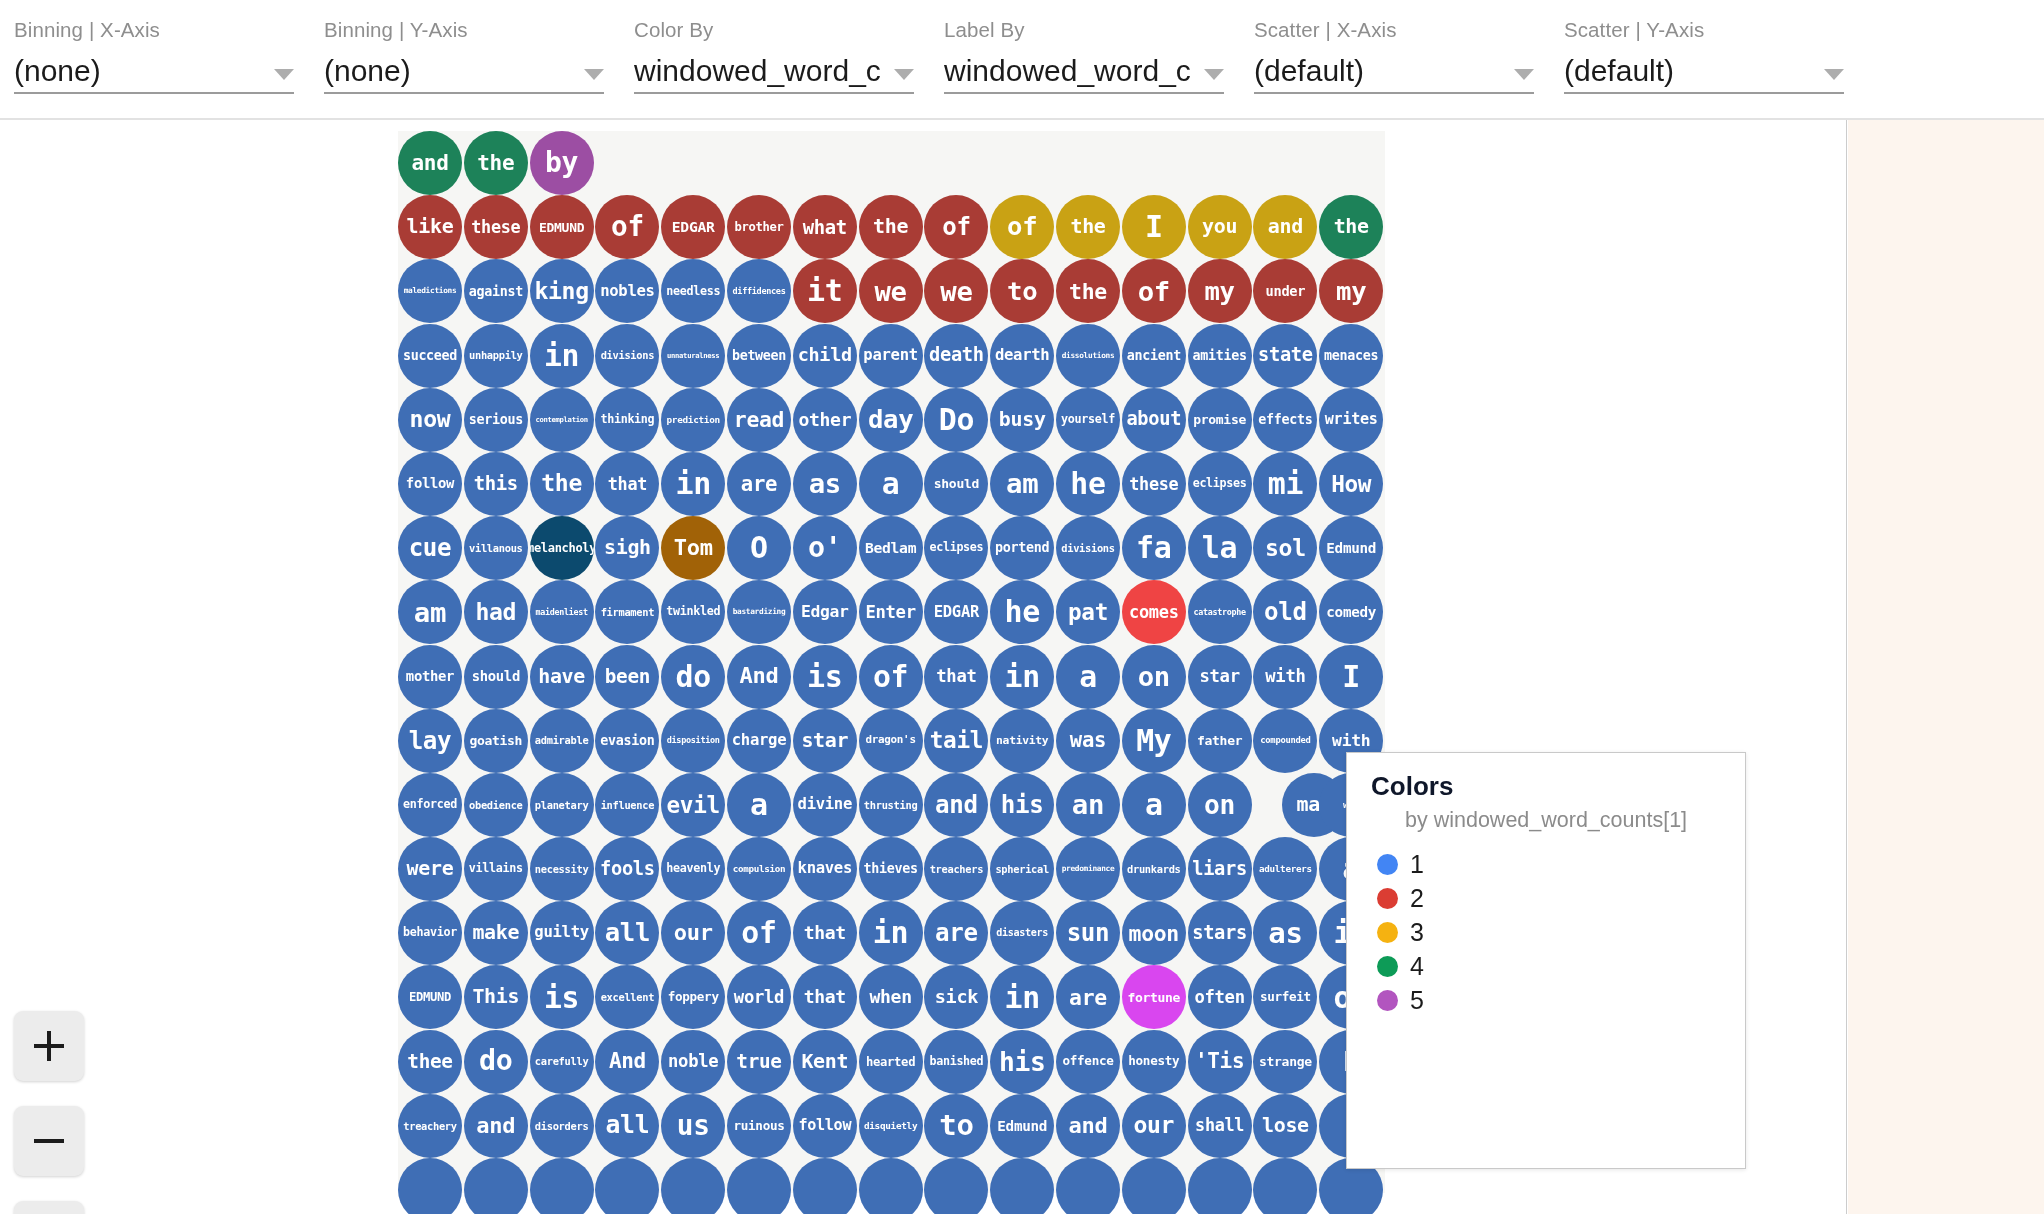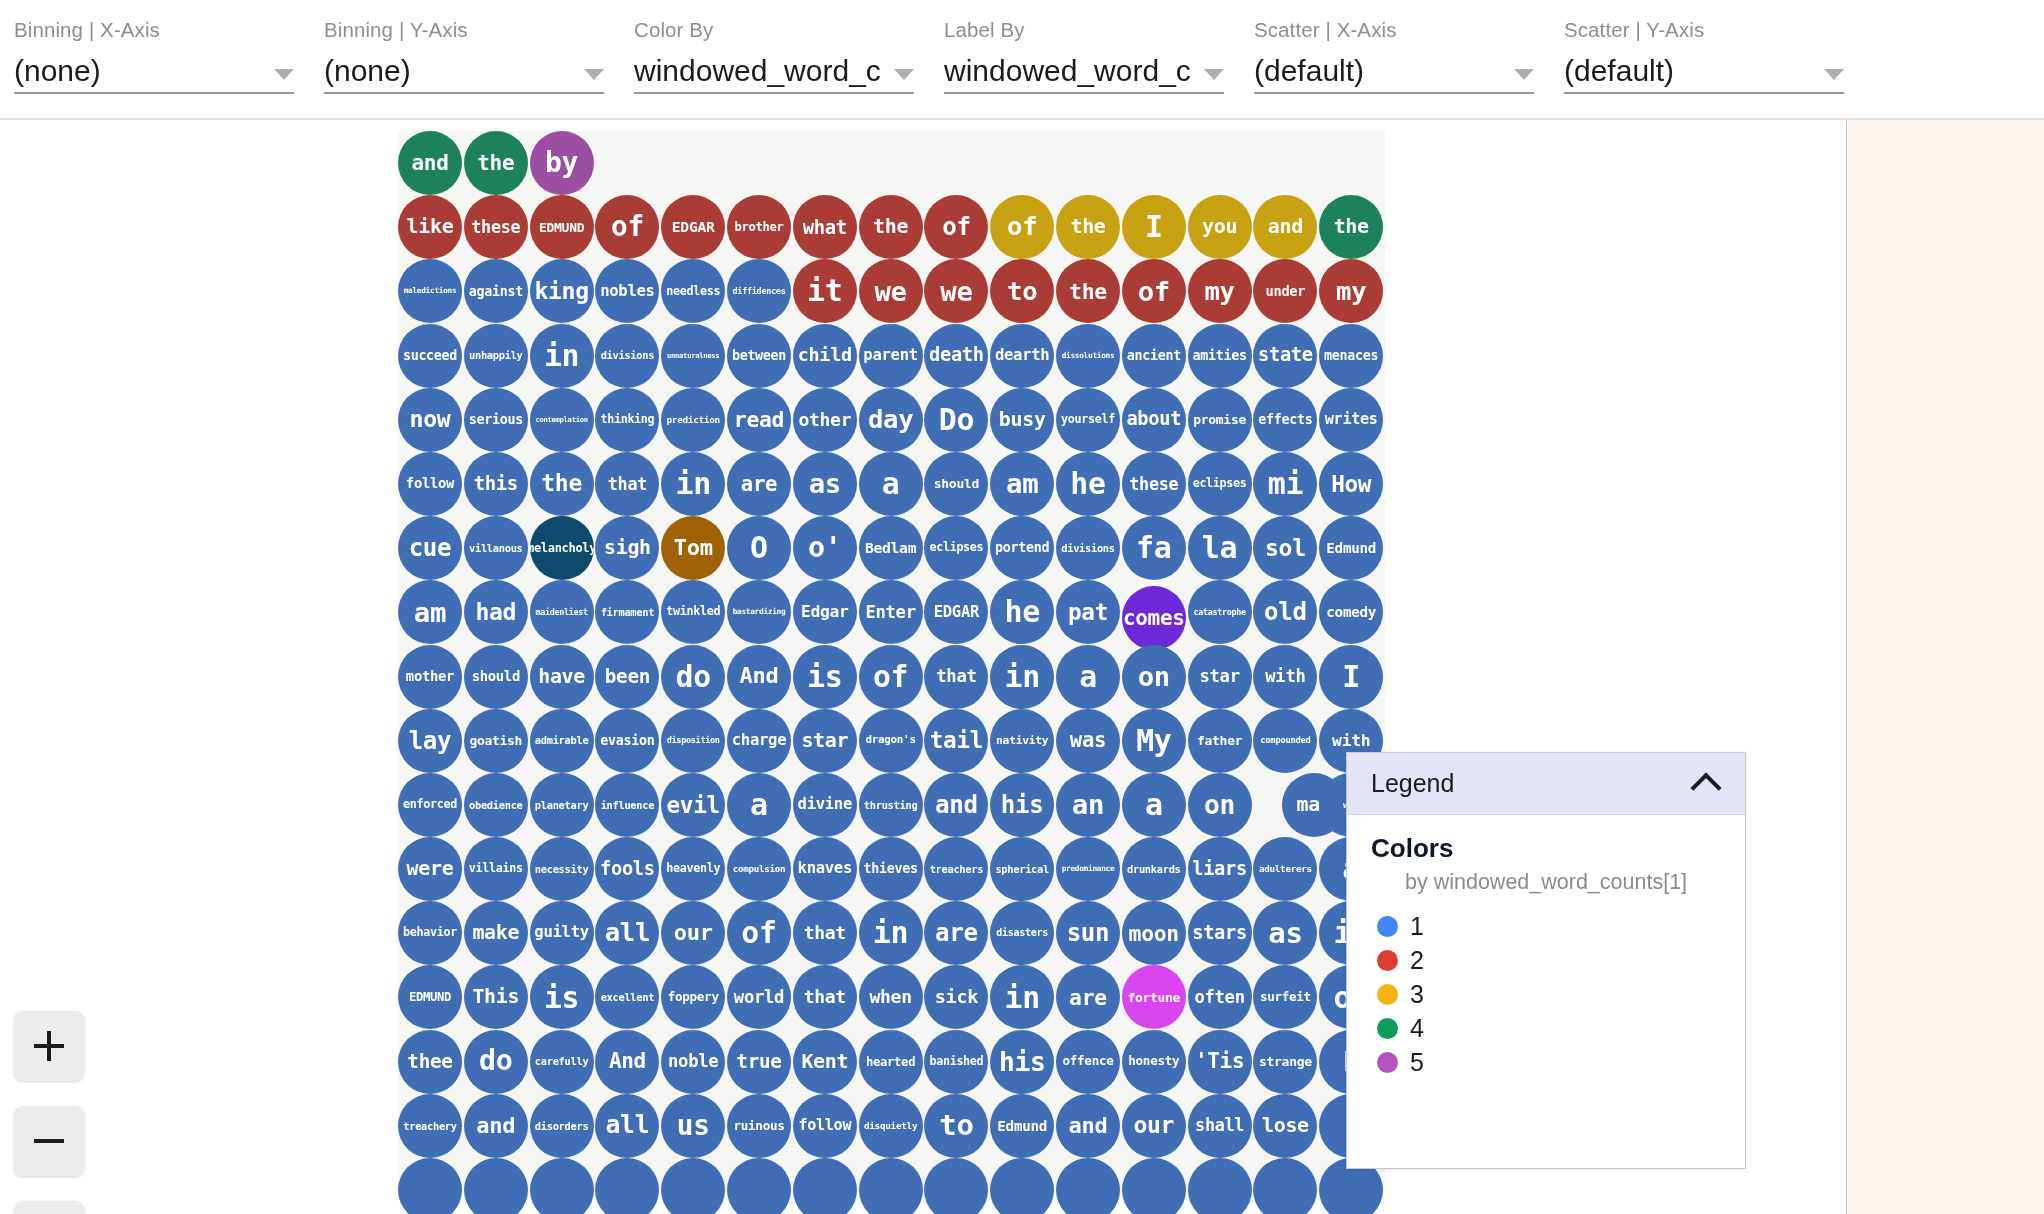--- a/index.html
+++ b/index.html
@@ -360,21 +360,21 @@
           <div class="bub" style="left: 65.8px; top: 0px; background: rgb(63, 110, 181); font-size: 23.1px;">had</div>
           <div class="bub" style="left: 131.6px; top: 0px; background: rgb(63, 110, 181); font-size: 8.4px;">maidenliest</div>
           <div class="bub" style="left: 197.4px; top: 0px; background: rgb(63, 110, 181); font-size: 10.39px;">firmament</div>
           <div class="bub" style="left: 263.2px; top: 0px; background: rgb(63, 110, 181); font-size: 11.69px;">twinkled</div>
           <div class="bub" style="left: 329px; top: 0px; background: rgb(63, 110, 181); font-size: 7.8px;">bastardizing</div>
           <div class="bub" style="left: 394.8px; top: 0px; background: rgb(63, 110, 181); font-size: 16.38px;">Edgar</div>
           <div class="bub" style="left: 460.6px; top: 0px; background: rgb(63, 110, 181); font-size: 17.22px;">Enter</div>
           <div class="bub" style="left: 526.4px; top: 0px; background: rgb(63, 110, 181); font-size: 15.54px;">EDGAR</div>
           <div class="bub" style="left: 592.2px; top: 0px; background: rgb(63, 110, 181); font-size: 30px;">he</div>
           <div class="bub" style="left: 658px; top: 0px; background: rgb(63, 110, 181); font-size: 22.68px;">pat</div>
-          <div class="bub" style="left: 723.8px; top: 6px; background: #6d28d9; font-size: 21px;">comes</div>
+          <div class="bub" style="left: 723.8px; top: 0px; background: #ef4444; font-size: 17px;">comes</div>
           <div class="bub" style="left: 789.6px; top: 0px; background: rgb(63, 110, 181); font-size: 8.4px;">catastrophe</div>
           <div class="bub" style="left: 855.4px; top: 0px; background: rgb(63, 110, 181); font-size: 24.15px;">old</div>
           <div class="bub" style="left: 921.2px; top: 0px; background: rgb(63, 110, 181); font-size: 14.28px;">comedy</div>
         </div>
         <div class="brow">
           <div class="bub" style="left: 0px; top: 0px; background: rgb(63, 110, 181); font-size: 13.86px;">mother</div>
           <div class="bub" style="left: 65.8px; top: 0px; background: rgb(63, 110, 181); font-size: 13.86px;">should</div>
           <div class="bub" style="left: 131.6px; top: 0px; background: rgb(63, 110, 181); font-size: 19.95px;">have</div>
           <div class="bub" style="left: 197.4px; top: 0px; background: rgb(63, 110, 181); font-size: 19.32px;">been</div>
           <div class="bub" style="left: 263.2px; top: 0px; background: rgb(63, 110, 181); font-size: 29.82px;">do</div>
@@ -532,24 +532,20 @@
     </div>
     <div class="zoom-ctl" id="zoom-out">
       <span class="glyph-minus"></span>
     </div>
     <div class="zoom-ctl" id="zoom-fit">
       
     </div>
   </div>
 
   <div class="legend">
-    <div class="legend-header">
-      <span class="legend-title">Legend</span>
-      <span class="chev"></span>
-    </div>
     <div class="legend-body">
       <div class="legend-sec-title">Colors</div>
       <div class="legend-sub">by windowed_word_counts[1]</div>
       <div id="legend-items">
           <div class="legend-item">
             <span class="legend-swatch" style="background:#4285f4"></span>
             <span class="legend-item-label">1</span>
           </div>
           <div class="legend-item">
             <span class="legend-swatch" style="background:#db3d33"></span>

